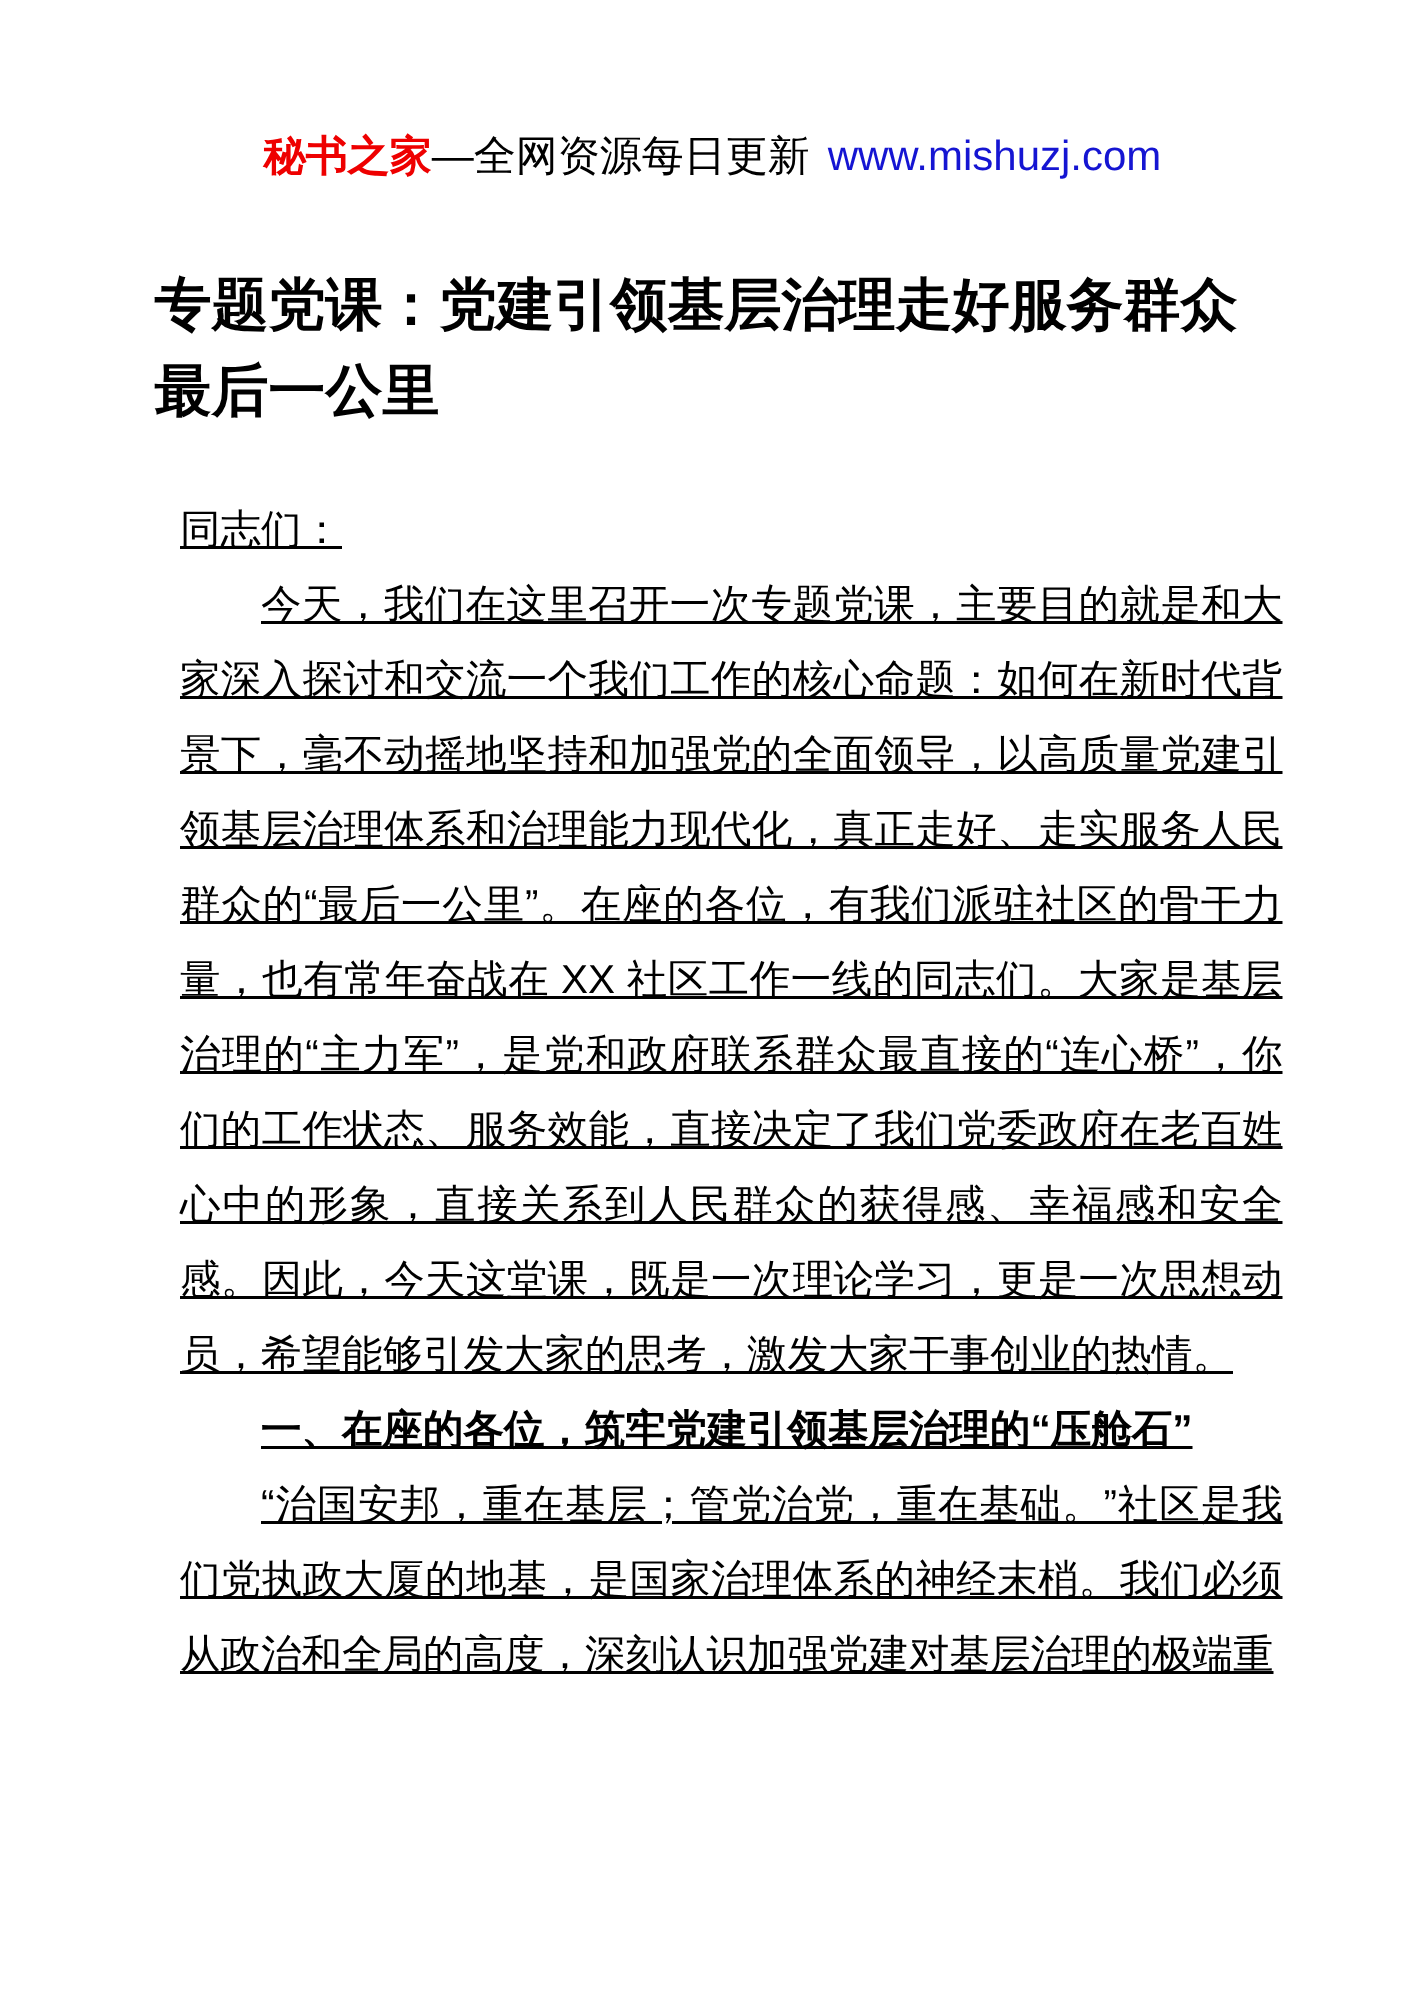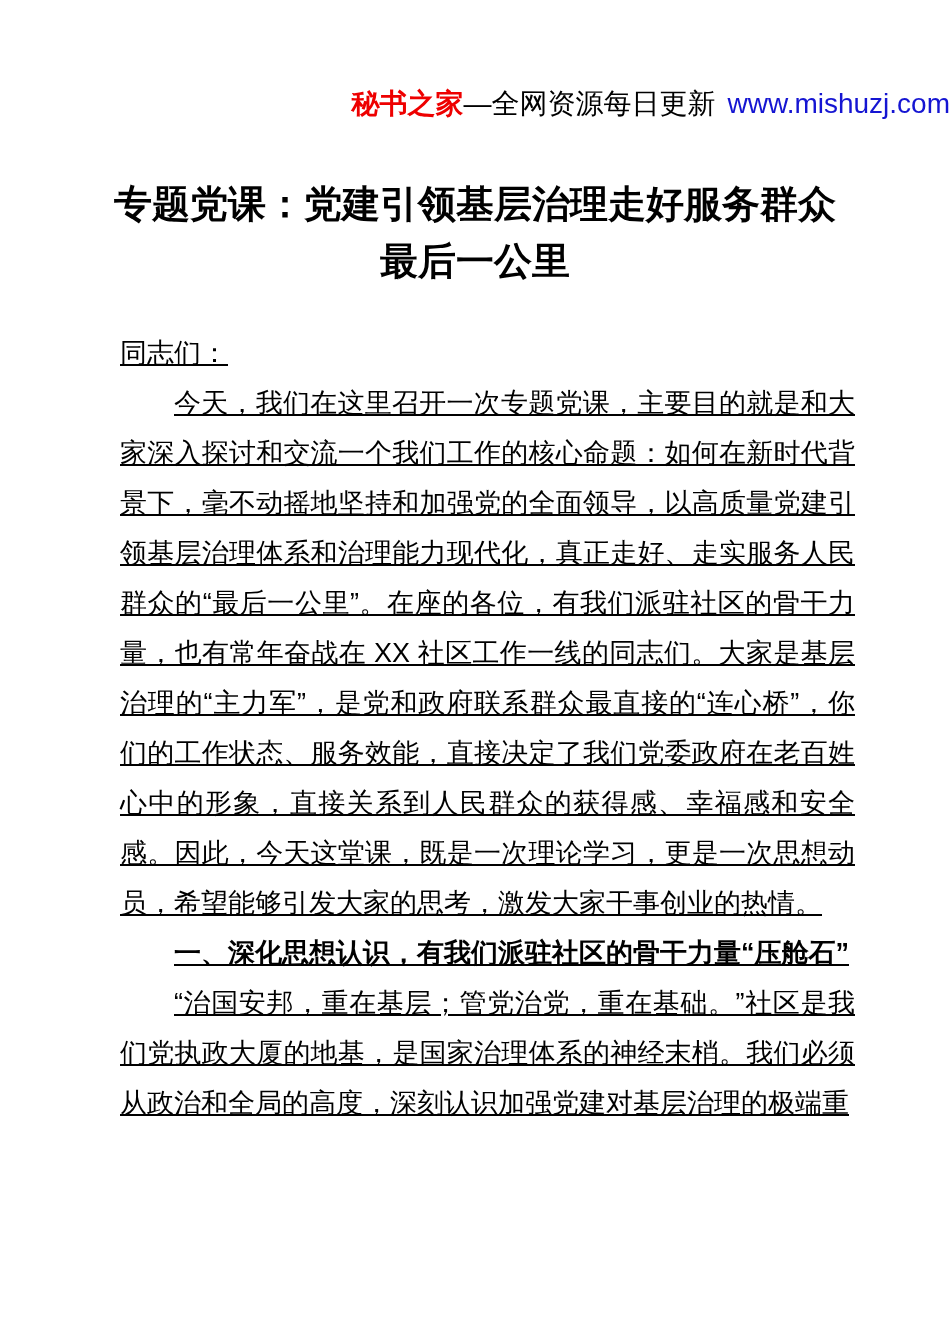--- a/index.html
+++ b/index.html
@@ -11,21 +11,21 @@
     position: relative;
     width: 950px;
     height: 1344px;
     background: #ffffff;
     overflow: hidden;
     font-family: "Liberation Sans", sans-serif;
     color: #000000;
   }
   .site-header {
     padding-top: 88px;
-    text-align: right;
+    text-align: center;
     font-size: 28px;
     line-height: 32px;
     white-space: nowrap;
   }
   .site-header .brand {
     color: #ee0000;
     font-weight: 700;
   }
   .site-header .tagline {
     color: #000000;
@@ -35,21 +35,21 @@
     color: #1515d2;
     font-weight: 400;
     margin-left: 12px;
   }
   .doc-title {
     margin: 56px auto 0 auto;
     width: 744px;
     font-size: 38px;
     line-height: 57px;
     font-weight: 700;
-    text-align: center;
+    text-align: left;
     color: #000000;
   }
   .doc-body {
     margin: 38px 95px 0 120px;
     width: 735px;
     font-size: 27px;
     line-height: 50px;
     text-align: justify;
     text-justify: inter-ideograph;
   }
@@ -76,17 +76,17 @@
 
   <div class="site-header">
     <span class="brand">秘书之家</span><span class="tagline">—全网资源每日更新</span><span class="url">www.mishuzj.com</span>
   </div>
 
   <h1 class="doc-title">专题党课：党建引领基层治理走好服务群众最后一公里</h1>
 
   <div class="doc-body">
     <p class="salutation">同志们：</p>
     <p class="para">今天，我们在这里召开一次专题党课，主要目的就是和大家深入探讨和交流一个我们工作的核心命题：如何在新时代背景下，毫不动摇地坚持和加强党的全面领导，以高质量党建引领基层治理体系和治理能力现代化，真正走好、走实服务人民群众的“最后一公里”。在座的各位，有我们派驻社区的骨干力量，也有常年奋战在 XX 社区工作一线的同志们。大家是基层治理的“主力军”，是党和政府联系群众最直接的“连心桥”，你们的工作状态、服务效能，直接决定了我们党委政府在老百姓心中的形象，直接关系到人民群众的获得感、幸福感和安全感。因此，今天这堂课，既是一次理论学习，更是一次思想动员，希望能够引发大家的思考，激发大家干事创业的热情。</p>
-    <p class="section-heading">一、深化思想认识，有我们派驻社区的骨干力量“压舱石”</p>
+    <p class="section-heading">一、在座的各位，筑牢党建引领基层治理的“压舱石”</p>
     <p class="para">“治国安邦，重在基层；管党治党，重在基础。”社区是我们党执政大厦的地基，是国家治理体系的神经末梢。我们必须从政治和全局的高度，深刻认识加强党建对基层治理的极端重</p>
   </div>
 
 </div>
 
 </body></html>

